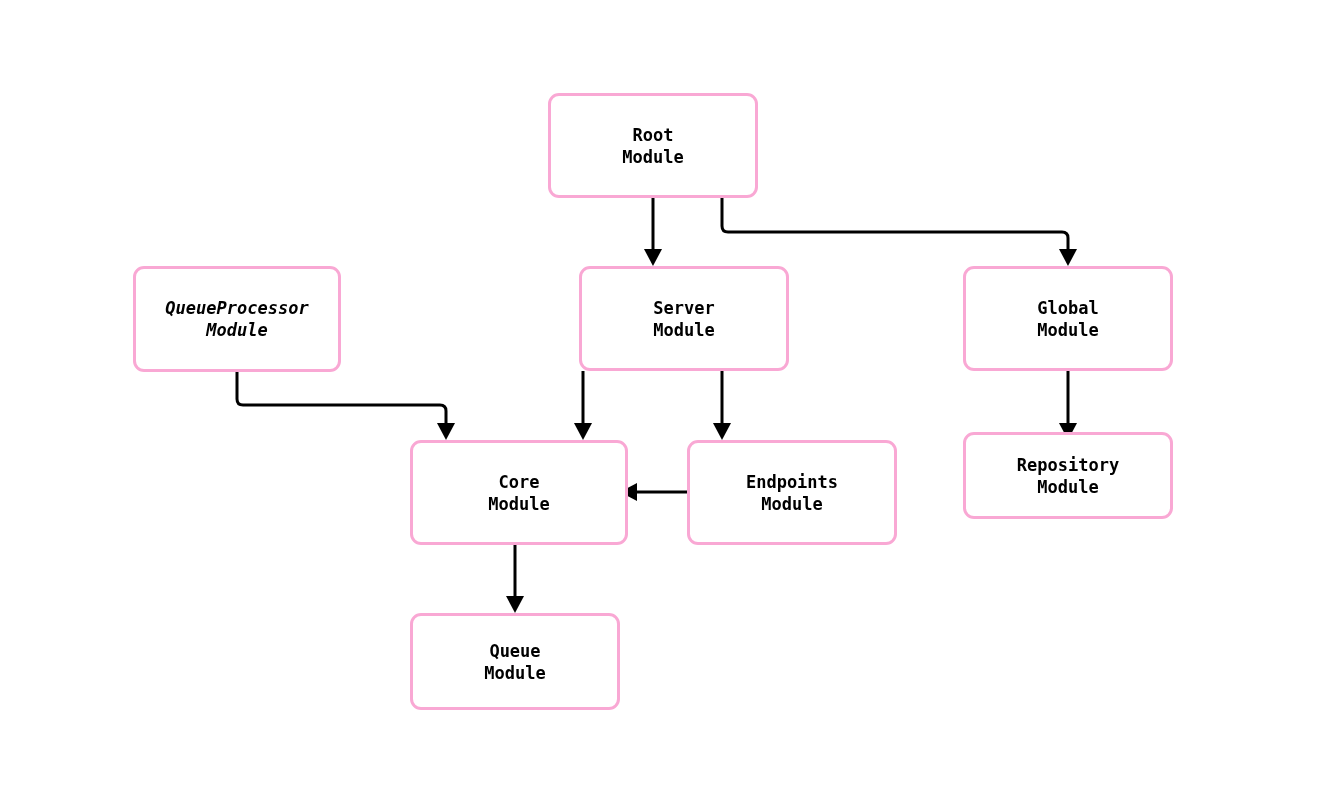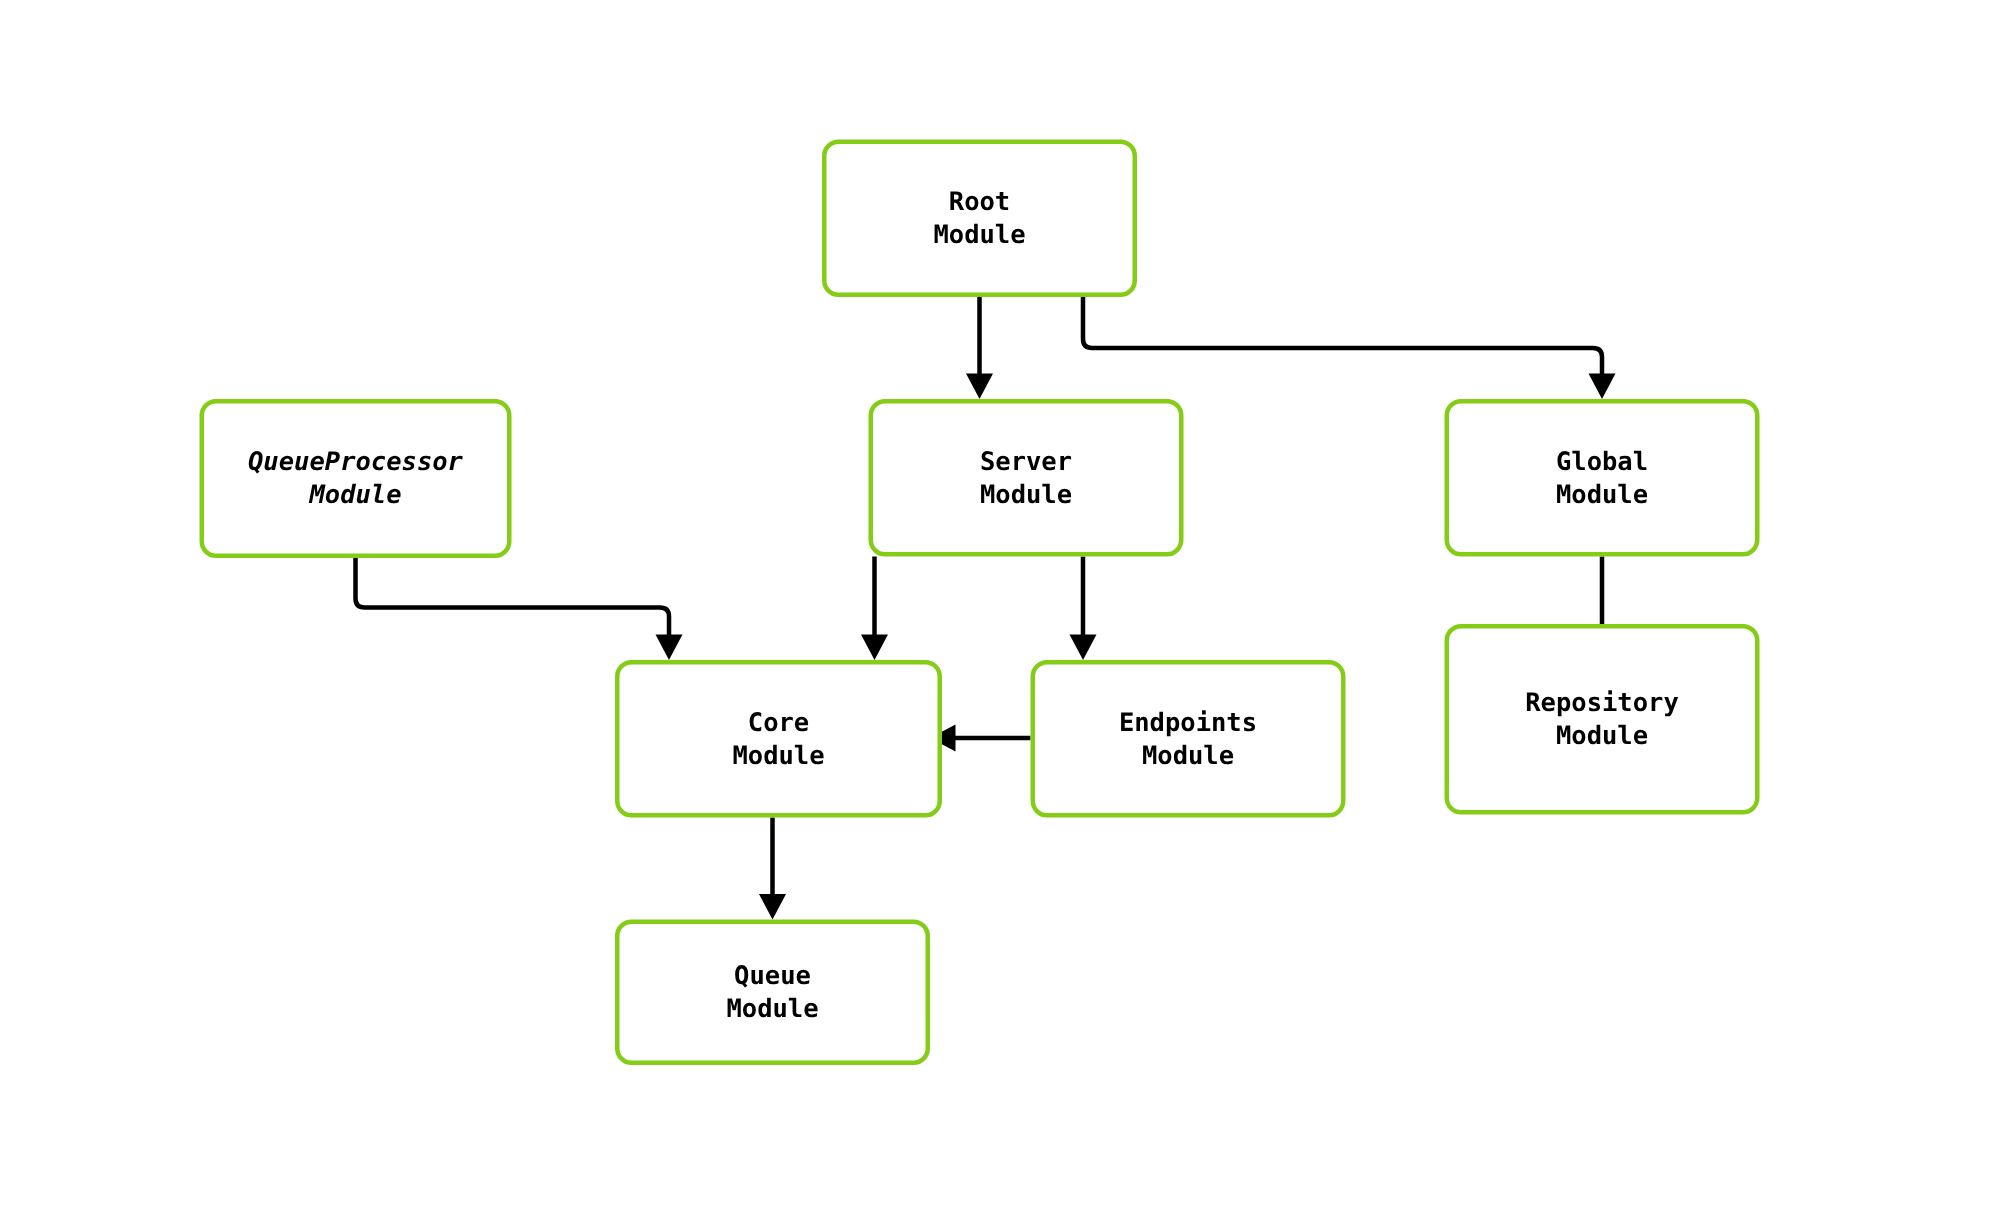--- a/index.html
+++ b/index.html
@@ -22,21 +22,21 @@
     position: absolute;
     left: 0;
     top: 0;
     width: 1337px;
     height: 809px;
   }
   .node {
     position: absolute;
     box-sizing: border-box;
     background: #ffffff;
-    border: 3px solid #84cc16;
+    border: 3px solid #f9a8d4;
     border-radius: 11px;
     display: flex;
     flex-direction: column;
     align-items: center;
     justify-content: center;
     z-index: 2;
   }
   .node-label {
     font-family: "DejaVu Sans Mono", "Liberation Mono", monospace;
     font-size: 17px;
@@ -119,21 +119,21 @@
   <div class="node" style="left:410px; top:440px; width:218px; height:105px;">
     <div class="node-label">Core
 Module</div>
   </div>
 
   <div class="node" style="left:687px; top:440px; width:210px; height:105px;">
     <div class="node-label">Endpoints
 Module</div>
   </div>
 
-  <div class="node" style="left:963px; top:416px; width:210px; height:127px;">
+  <div class="node" style="left:963px; top:432px; width:210px; height:87px;">
     <div class="node-label">Repository
 Module</div>
   </div>
 
   <div class="node" style="left:410px; top:613px; width:210px; height:97px;">
     <div class="node-label">Queue
 Module</div>
   </div>
 
 </div>

